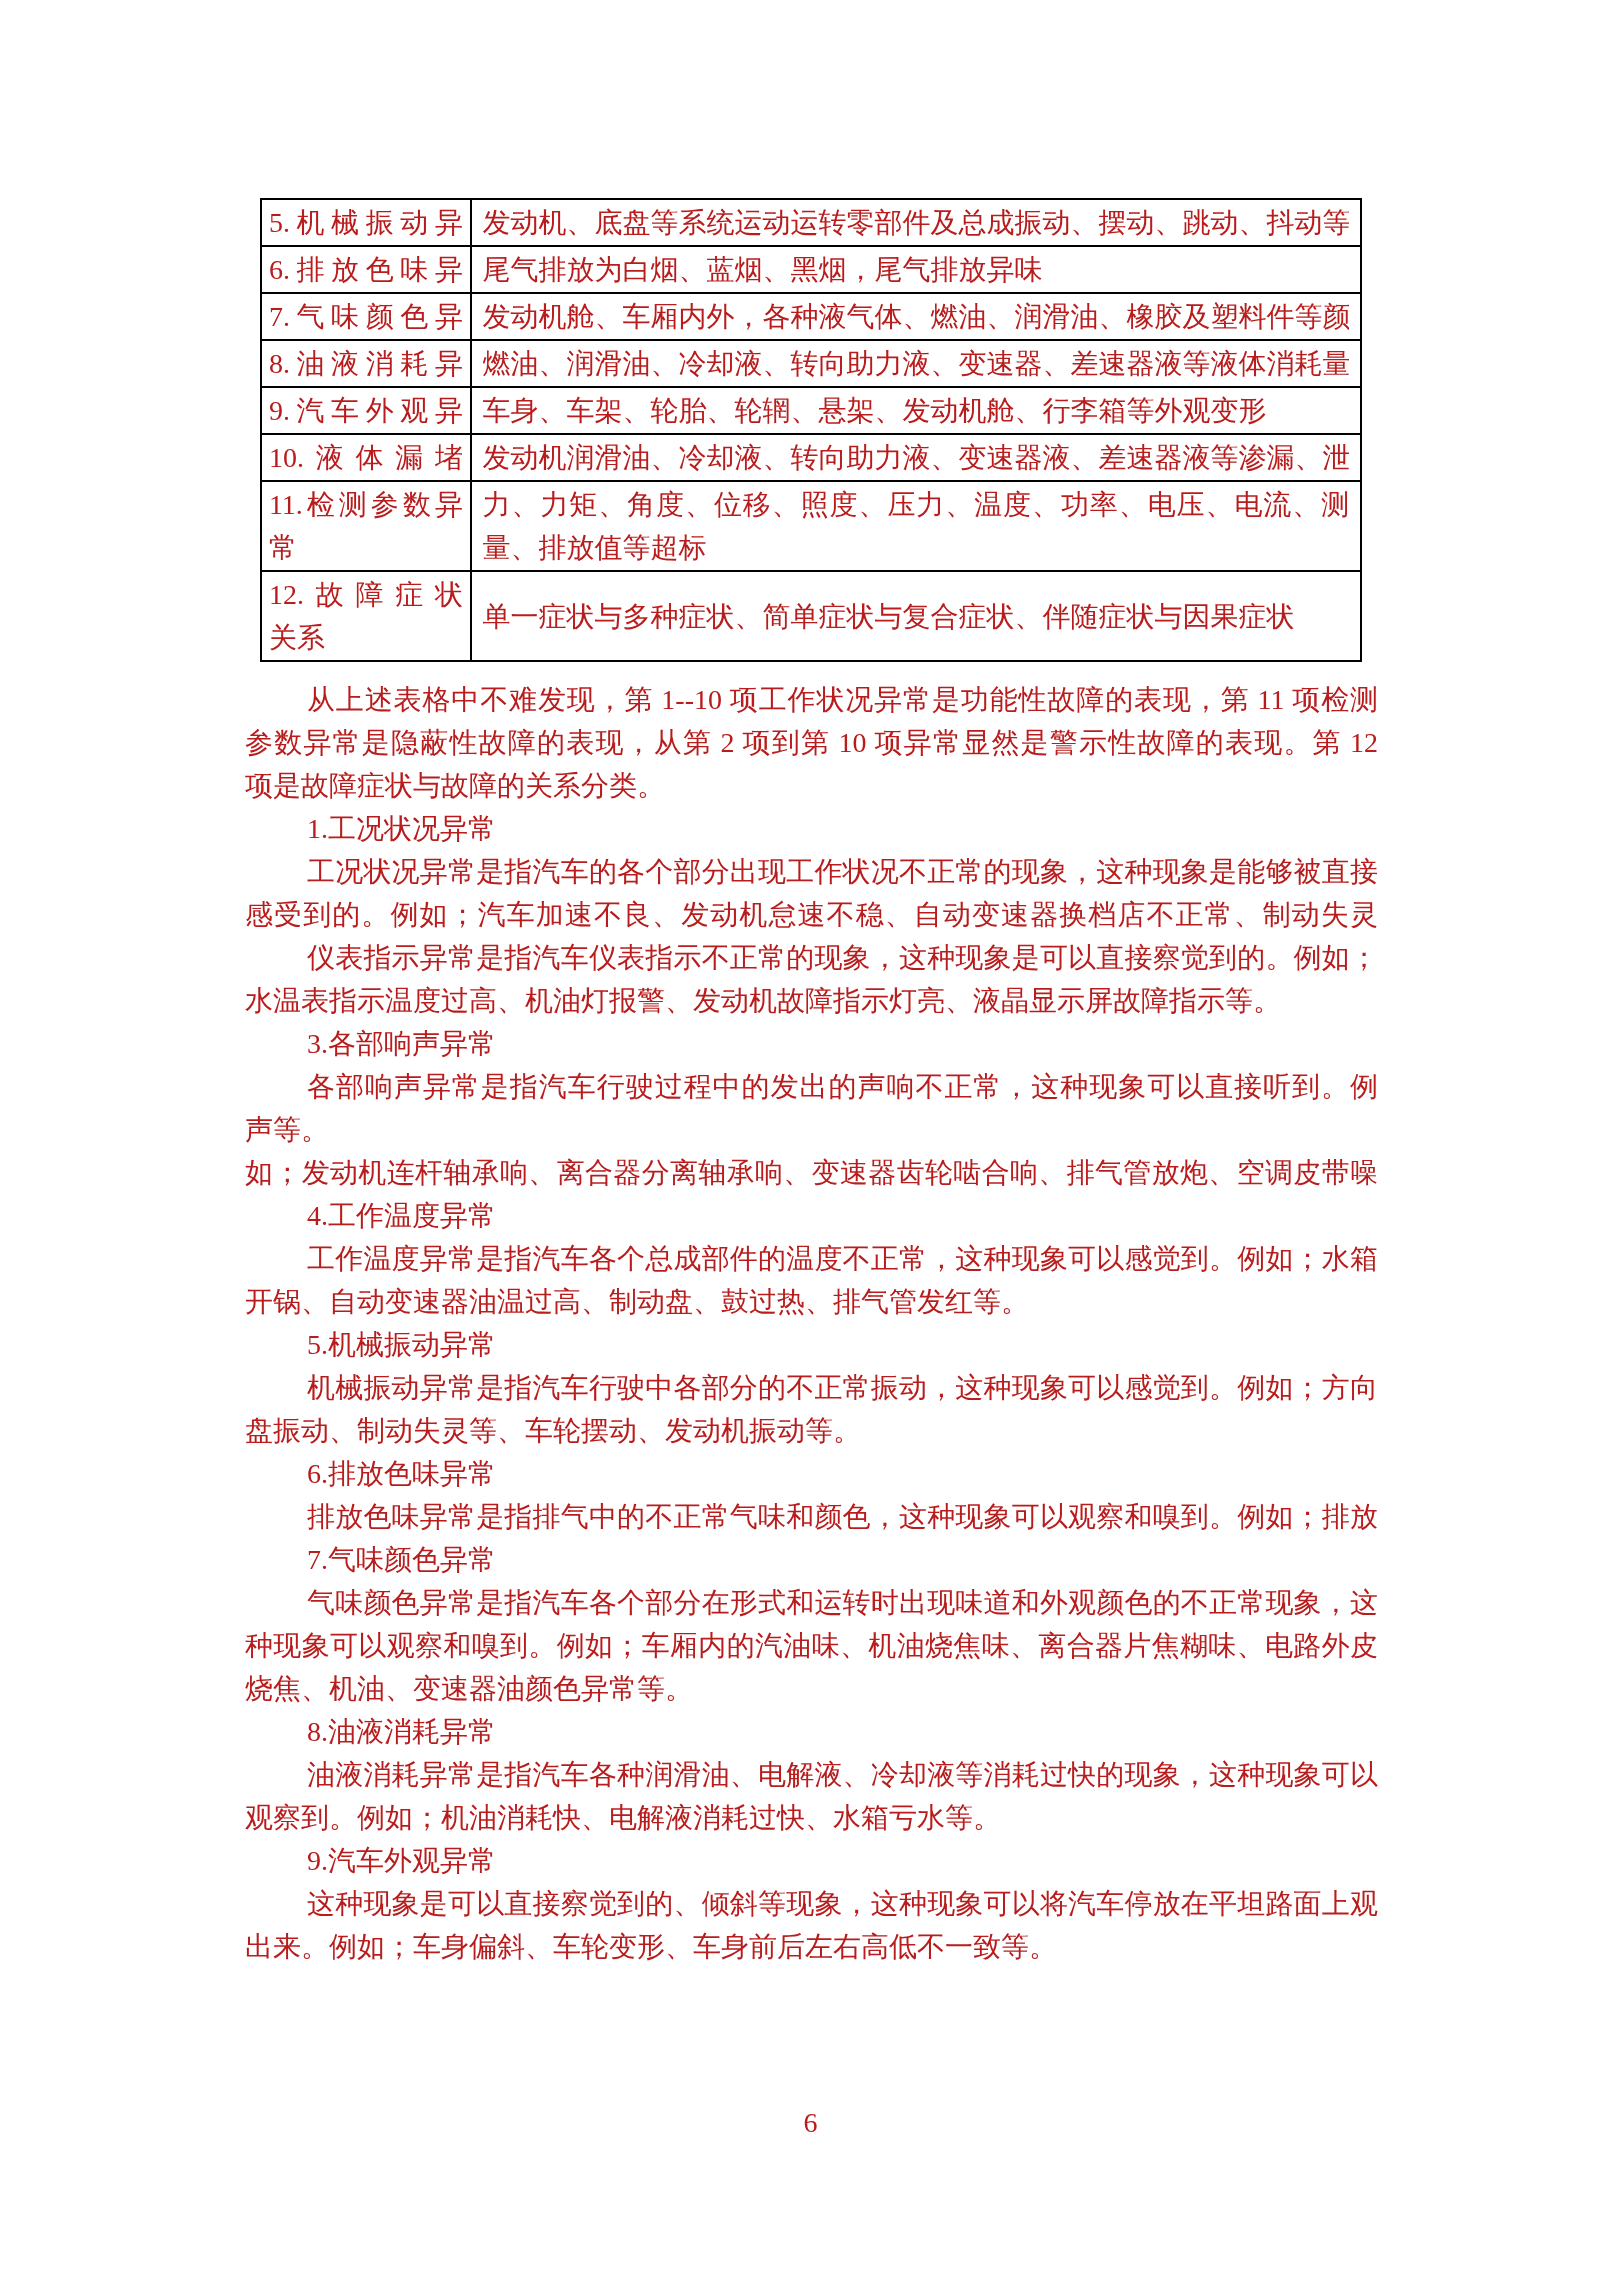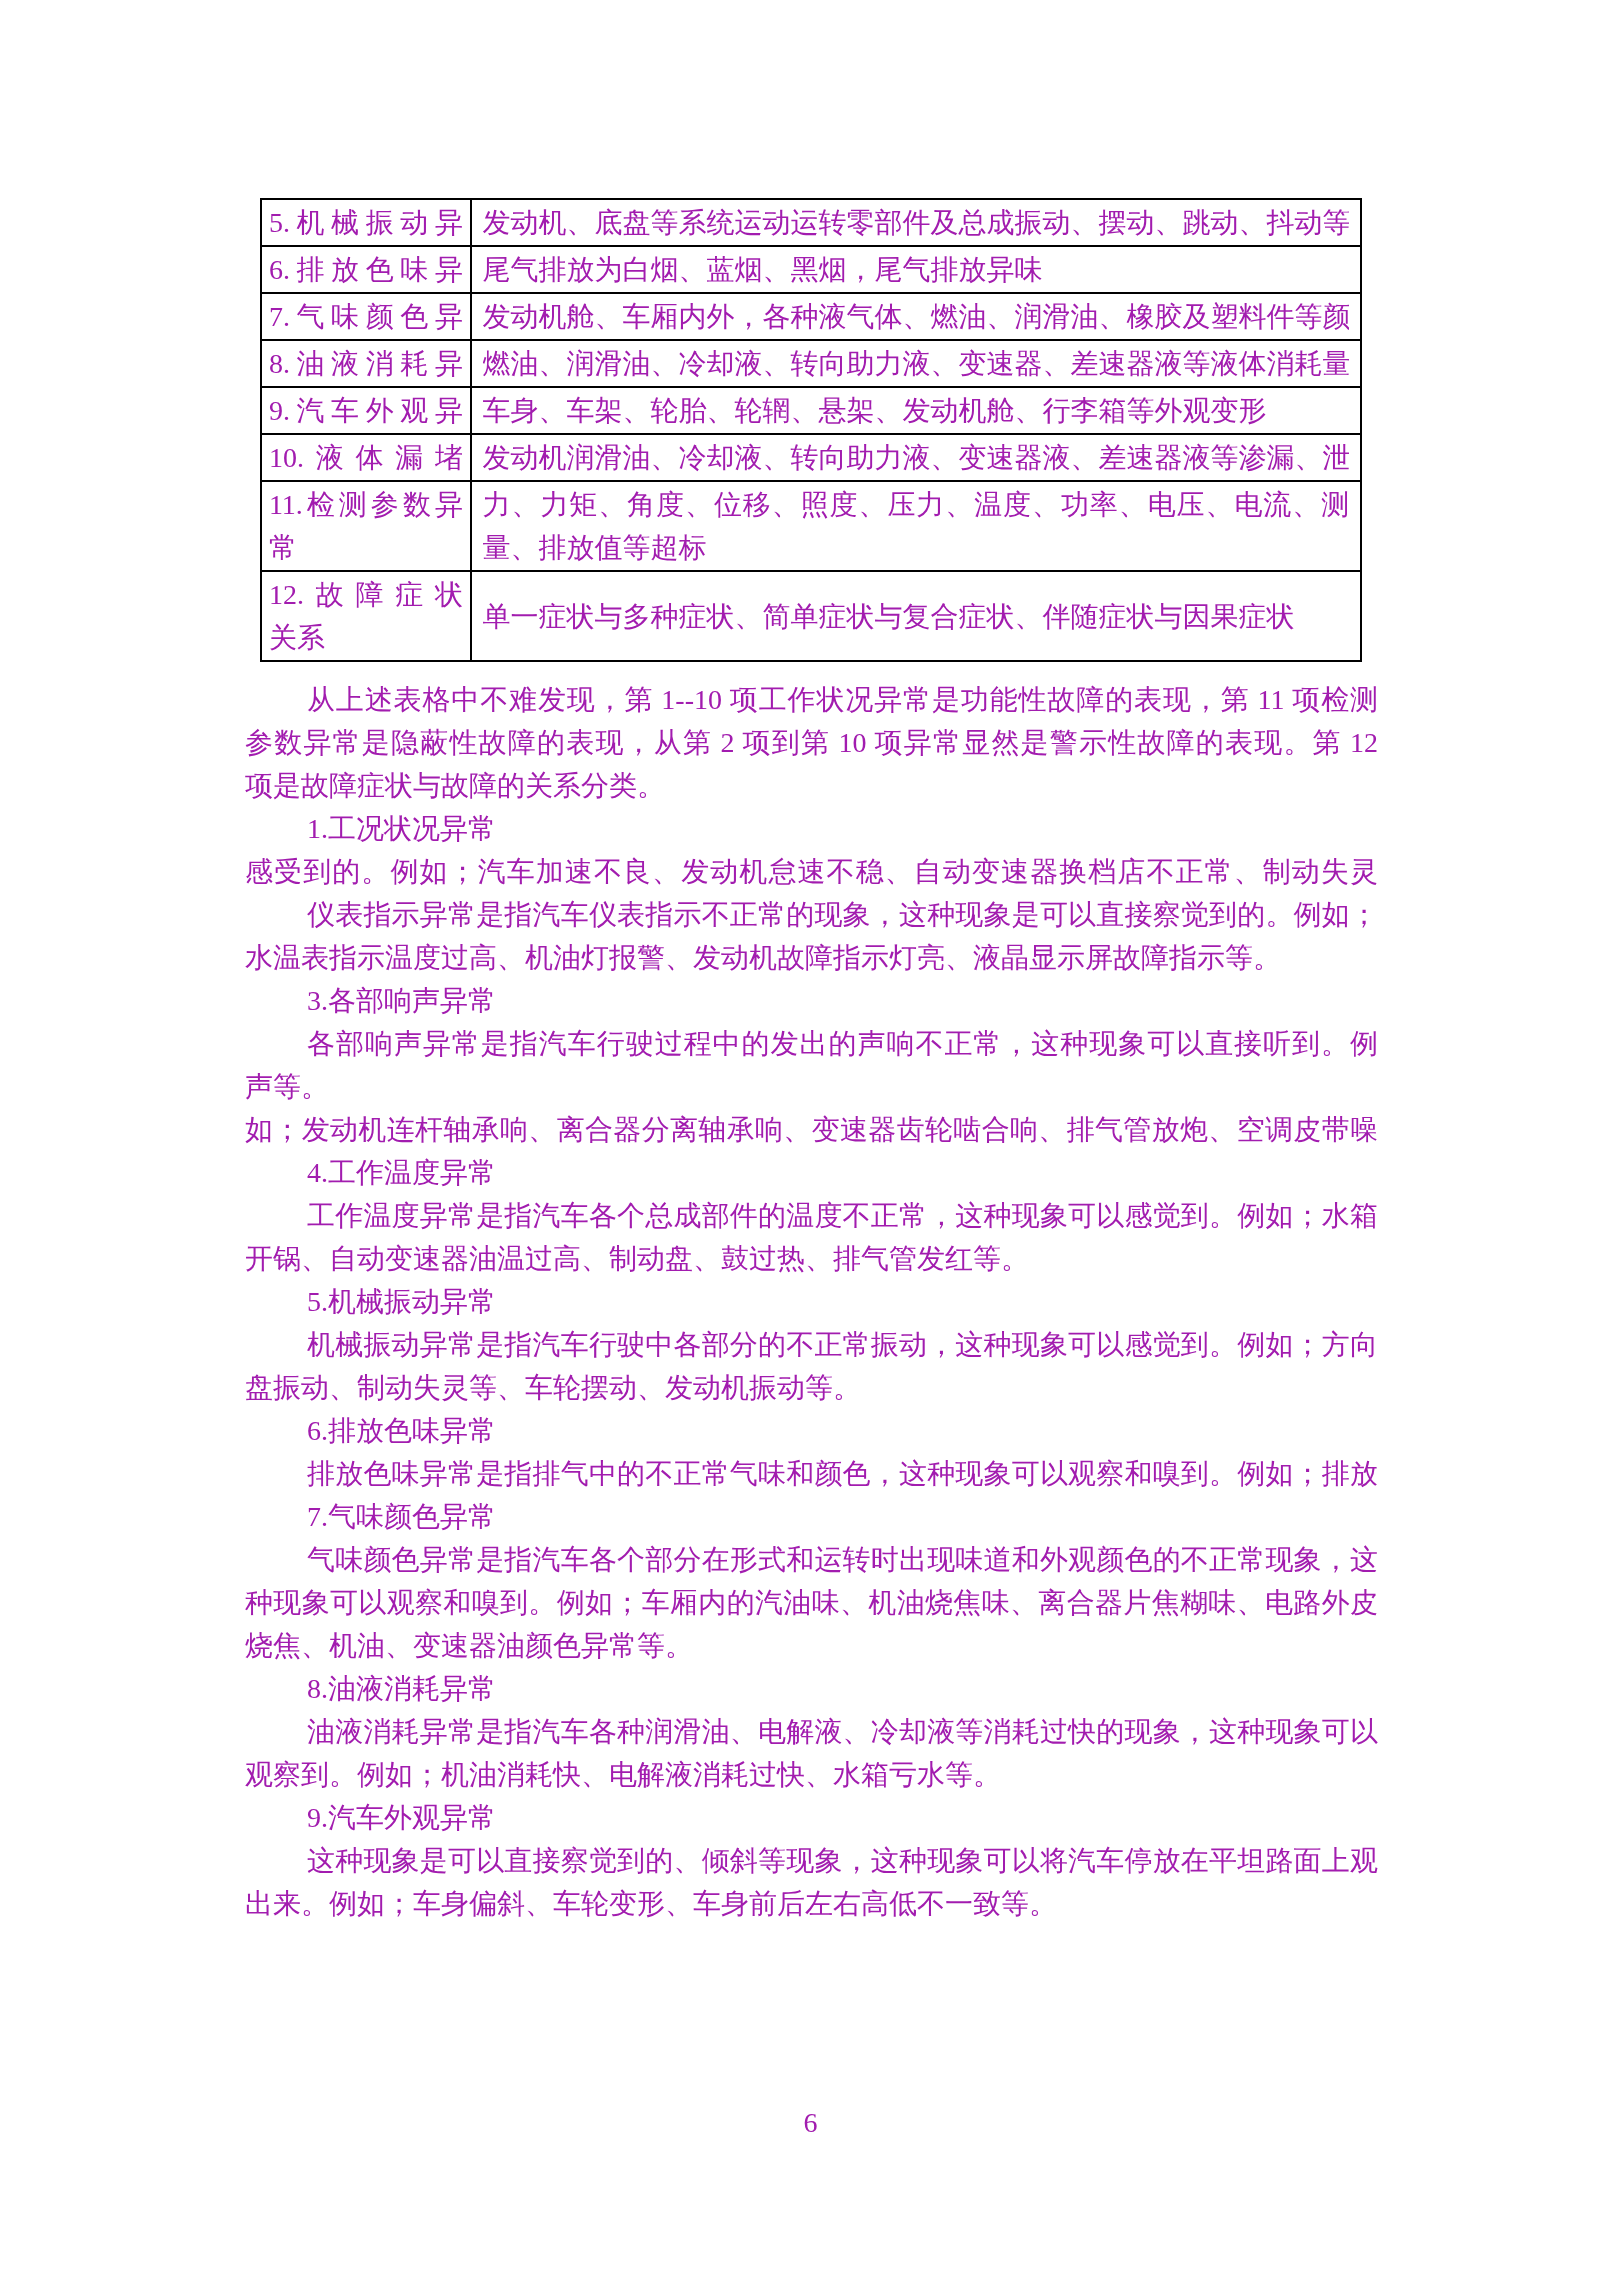--- a/index.html
+++ b/index.html
@@ -1,18 +1,18 @@
 <!DOCTYPE html>
 <html><head>
 <meta charset="utf-8">
 <style>
   html,body{margin:0;padding:0;background:#e8e8e8;}
   .page{
     position:relative;width:1621px;height:2293px;margin:0 auto;background:#ffffff;
-    font-family:"Liberation Serif","DejaVu Serif",serif;color:#a21caf;
+    font-family:"Liberation Serif","DejaVu Serif",serif;color:#b91c1c;
   }
   
   .dtable{
     position:absolute;left:260px;top:198px;width:1100px;
     display:table;border-collapse:collapse;table-layout:fixed;font-size:28px;
   }
   .drow{display:table-row;}
   .dc{display:table-cell;vertical-align:middle;border:2.9px solid #000;background:#fff;}
   .dc.lab{width:194px;padding:1px 6.9px;}
   .dc.con{padding:1px 10.8px;overflow:hidden;}
@@ -103,20 +103,21 @@
         <div class="dc con">
           <div class="tl">单一症状与多种症状、简单症状与复合症状、伴随症状与因果症状</div>
         </div>
       </div>
     </div>
   <div class="bodytext">
       <div class="bl j ind">从上述表格中不难发现，第 1--10 项工作状况异常是功能性故障的表现，第 11 项检测</div>
       <div class="bl j">参数异常是隐蔽性故障的表现，从第 2 项到第 10 项异常显然是警示性故障的表现。第 12</div>
       <div class="bl">项是故障症状与故障的关系分类。</div>
       <div class="bl ind">1.工况状况异常</div>
+      <div class="bl j ind">工况状况异常是指汽车的各个部分出现工作状况不正常的现象，这种现象是能够被直接</div>
       <div class="bl j">感受到的。例如；汽车加速不良、发动机怠速不稳、自动变速器换档店不正常、制动失灵等。</div>
       <div class="bl j ind">仪表指示异常是指汽车仪表指示不正常的现象，这种现象是可以直接察觉到的。例如；</div>
       <div class="bl">水温表指示温度过高、机油灯报警、发动机故障指示灯亮、液晶显示屏故障指示等。</div>
       <div class="bl ind">3.各部响声异常</div>
       <div class="bl j ind">各部响声异常是指汽车行驶过程中的发出的声响不正常，这种现象可以直接听到。例</div>
       <div class="bl">声等。</div>
       <div class="bl j">如；发动机连杆轴承响、离合器分离轴承响、变速器齿轮啮合响、排气管放炮、空调皮带噪</div>
       <div class="bl ind">4.工作温度异常</div>
       <div class="bl j ind">工作温度异常是指汽车各个总成部件的温度不正常，这种现象可以感觉到。例如；水箱</div>
       <div class="bl">开锅、自动变速器油温过高、制动盘、鼓过热、排气管发红等。</div>

